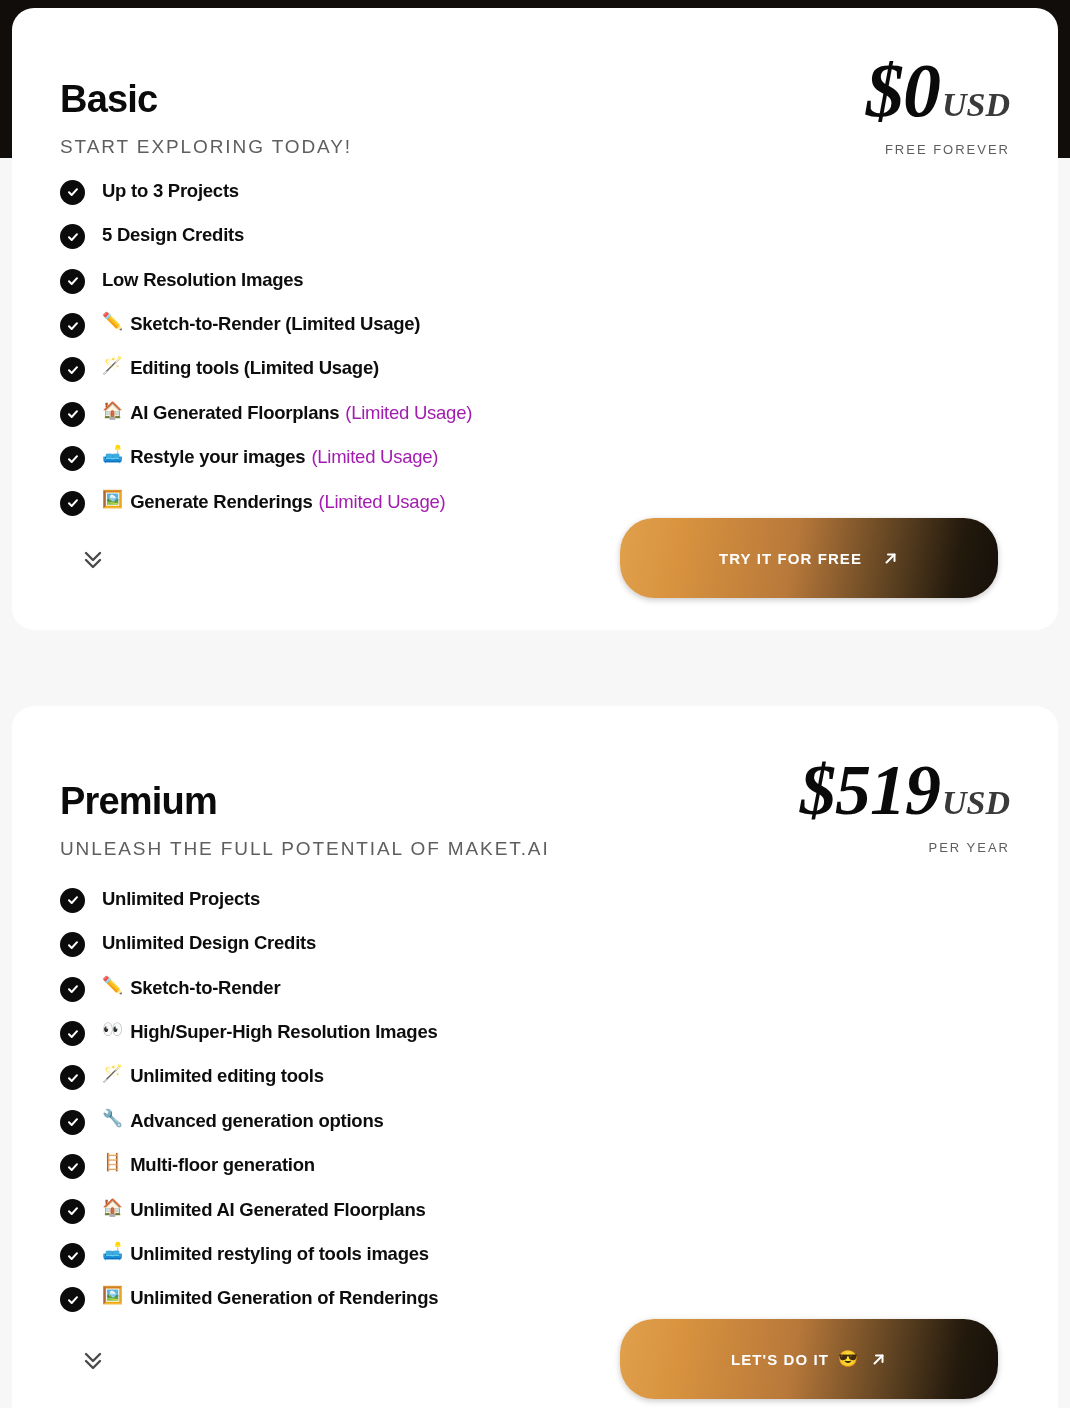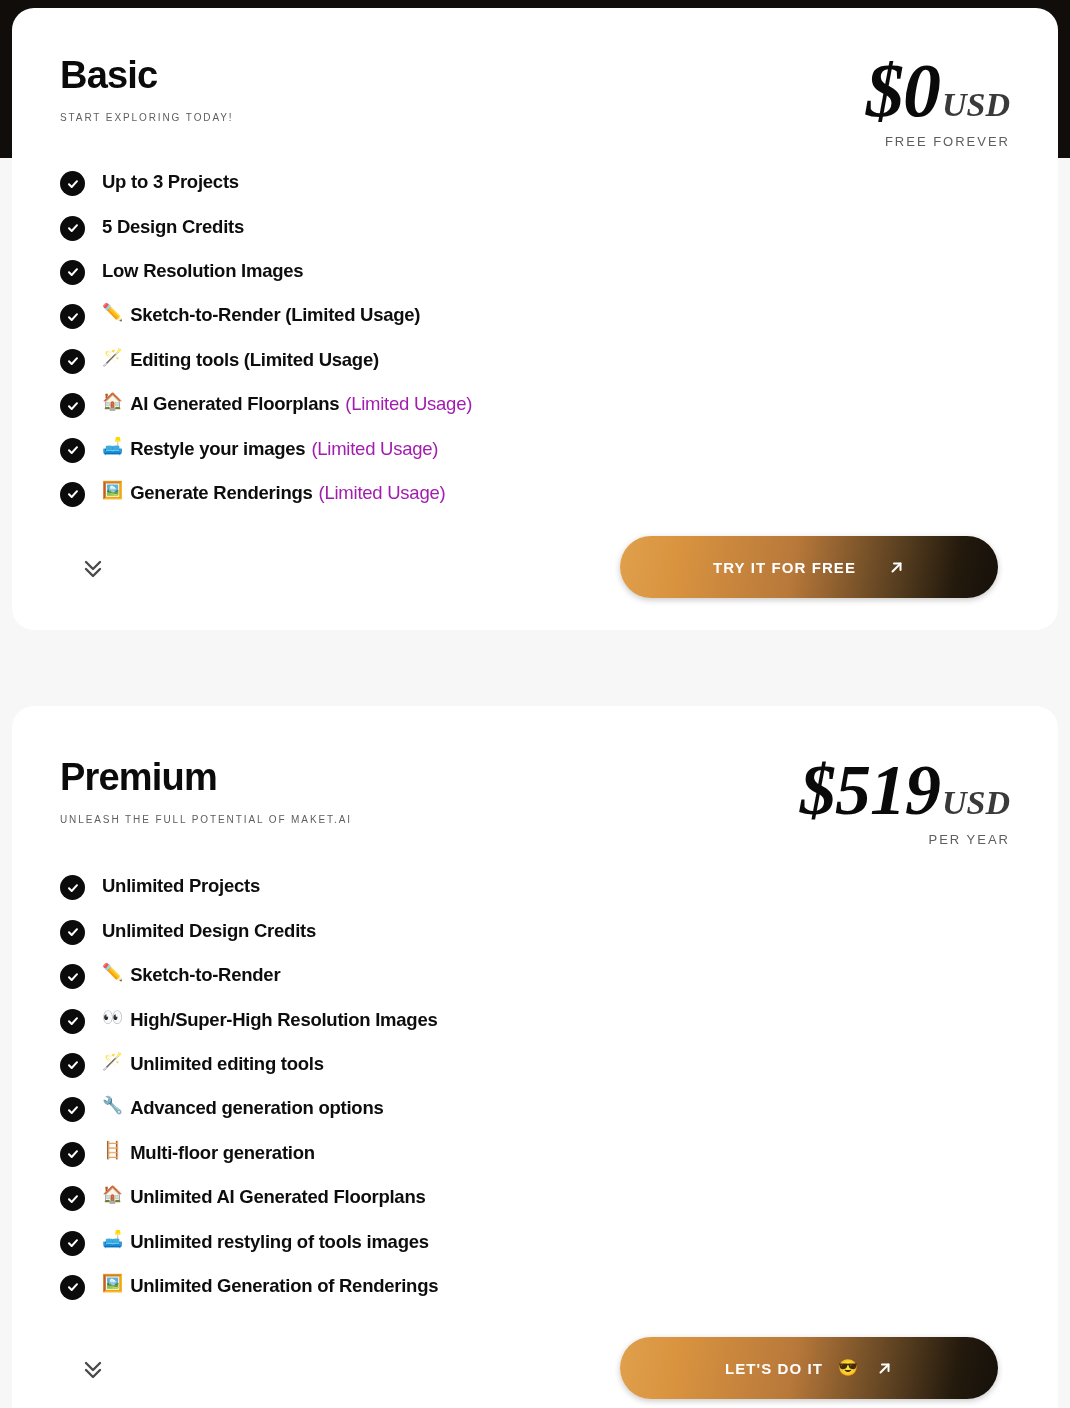--- a/index.html
+++ b/index.html
@@ -60,33 +60,33 @@
 
   
   .plan-head {
     display: flex;
     align-items: flex-start;
     justify-content: space-between;
     padding: 44px 48px 0 48px;
   }
   .card-premium .plan-head { padding-top: 48px; }
 
-  .plan-title-wrap { padding-top: 4px; }
+  .plan-title-wrap { padding-top: 4px; margin-top: 24px; }
 
   .plan-title {
     font-size: 38px;
     font-weight: 700;
     letter-spacing: -0.8px;
     color: #0b0b0b;
     line-height: 1.05;
   }
 
   .plan-sub {
     margin-top: 16px;
-    font-size: 10px;
+    font-size: 19px;
     letter-spacing: 1.9px;
     color: #5e5e5e;
     text-transform: uppercase;
     font-weight: 400;
   }
 
   .price-wrap {
     text-align: right;
     padding-top: 2px;
   }
@@ -111,21 +111,21 @@
   .price-currency {
     font-size: 34px;
     font-style: italic;
     font-weight: 700;
     color: #3a3a3a;
     margin-left: 2px;
     letter-spacing: 0px;
   }
 
   .price-note {
-    margin-top: 8px;
+    margin-top: 16px;
     font-size: 13px;
     letter-spacing: 2px;
     color: #5e5e5e;
     text-transform: uppercase;
     font-family: "Liberation Sans", sans-serif;
   }
 
   
   .features {
     list-style: none;
@@ -191,40 +191,40 @@
   .expand-btn {
     background: none;
     border: none;
     cursor: pointer;
     padding: 4px;
     line-height: 0;
   }
 
   .cta {
     width: 378px;
-    height: 62px;
+    height: 80px;
     border: none;
     border-radius: 34px;
     cursor: pointer;
     background: linear-gradient(100deg,
         #e0a04c 0%,
         #d9933f 16%,
         #b7783a 46%,
         #5c4121 72%,
         #241a0d 88%,
         #15100a 100%);
     color: #ffffff;
     font-family: "Liberation Sans", sans-serif;
     font-size: 15px;
     font-weight: 700;
     letter-spacing: 1.1px;
     display: flex;
     align-items: center;
     justify-content: center;
-    gap: 15px;
+    gap: 9px;
     box-shadow: 0 2px 6px rgba(0,0,0,0.22);
   }
 
   .cta-emoji { font-size: 16px; line-height: 1; }
   .cta-arrow { display: inline-flex; margin-left: 2px; }
 </style>
 </head>
 <body>
 
 <div class="top-dark-band"></div>

